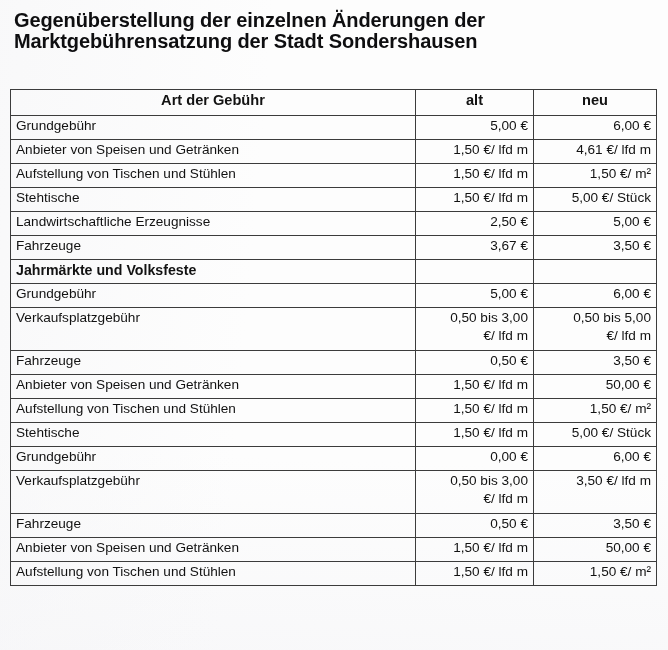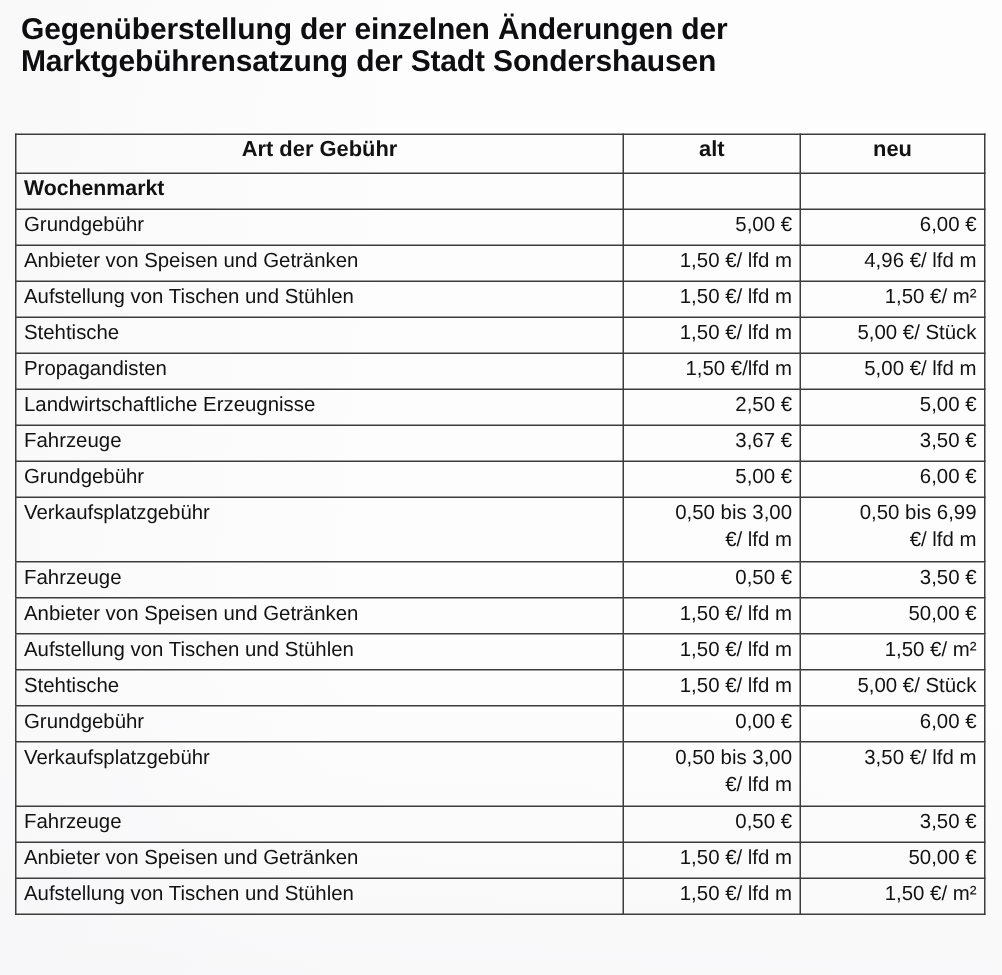--- a/index.html
+++ b/index.html
@@ -96,73 +96,68 @@
           <col class="c-neu">
       </colgroup>
       <thead>
         <tr>
           <th class="head-art">Art der Gebühr</th>
           <th>alt</th>
           <th>neu</th>
         </tr>
       </thead>
       <tbody id="table-body">
-          <tr class="section normal">
-            <td class="label">Wochenmarkt</td>
-            <td class="value"></td>
-            <td class="value"></td>
-          </tr>
           <tr class="normal">
             <td class="label">Grundgebühr</td>
             <td class="value">5,00 €</td>
             <td class="value">6,00 €</td>
           </tr>
           <tr class="normal">
             <td class="label">Anbieter von Speisen und Getränken</td>
             <td class="value">1,50 €/ lfd m</td>
-            <td class="value">4,96 €/ lfd m</td>
+            <td class="value">4,61 €/ lfd m</td>
           </tr>
           <tr class="normal">
             <td class="label">Aufstellung von Tischen und Stühlen</td>
             <td class="value">1,50 €/ lfd m</td>
             <td class="value">1,50 €/ m²</td>
           </tr>
           <tr class="normal">
             <td class="label">Stehtische</td>
             <td class="value">1,50 €/ lfd m</td>
             <td class="value">5,00 €/ Stück</td>
-          </tr>
-          <tr class="normal">
-            <td class="label">Propagandisten</td>
-            <td class="value">1,50 €/lfd m</td>
-            <td class="value">5,00 €/ lfd m</td>
           </tr>
           <tr class="normal">
             <td class="label">Landwirtschaftliche Erzeugnisse</td>
             <td class="value">2,50 €</td>
             <td class="value">5,00 €</td>
           </tr>
           <tr class="normal">
             <td class="label">Fahrzeuge</td>
             <td class="value">3,67 €</td>
             <td class="value">3,50 €</td>
+          </tr>
+          <tr class="section normal">
+            <td class="label">Jahrmärkte und Volksfeste</td>
+            <td class="value"></td>
+            <td class="value"></td>
           </tr>
           <tr class="normal">
             <td class="label">Grundgebühr</td>
             <td class="value">5,00 €</td>
             <td class="value">6,00 €</td>
           </tr>
           <tr class="tall">
             <td class="label">Verkaufsplatzgebühr</td>
             <td class="value">
               <span class="val-line">0,50 bis 3,00</span>
               <span class="val-line">€/ lfd m</span>
             </td>
             <td class="value">
-              <span class="val-line">0,50 bis 6,99</span>
+              <span class="val-line">0,50 bis 5,00</span>
               <span class="val-line">€/ lfd m</span>
             </td>
           </tr>
           <tr class="normal">
             <td class="label">Fahrzeuge</td>
             <td class="value">0,50 €</td>
             <td class="value">3,50 €</td>
           </tr>
           <tr class="normal">
             <td class="label">Anbieter von Speisen und Getränken</td>

